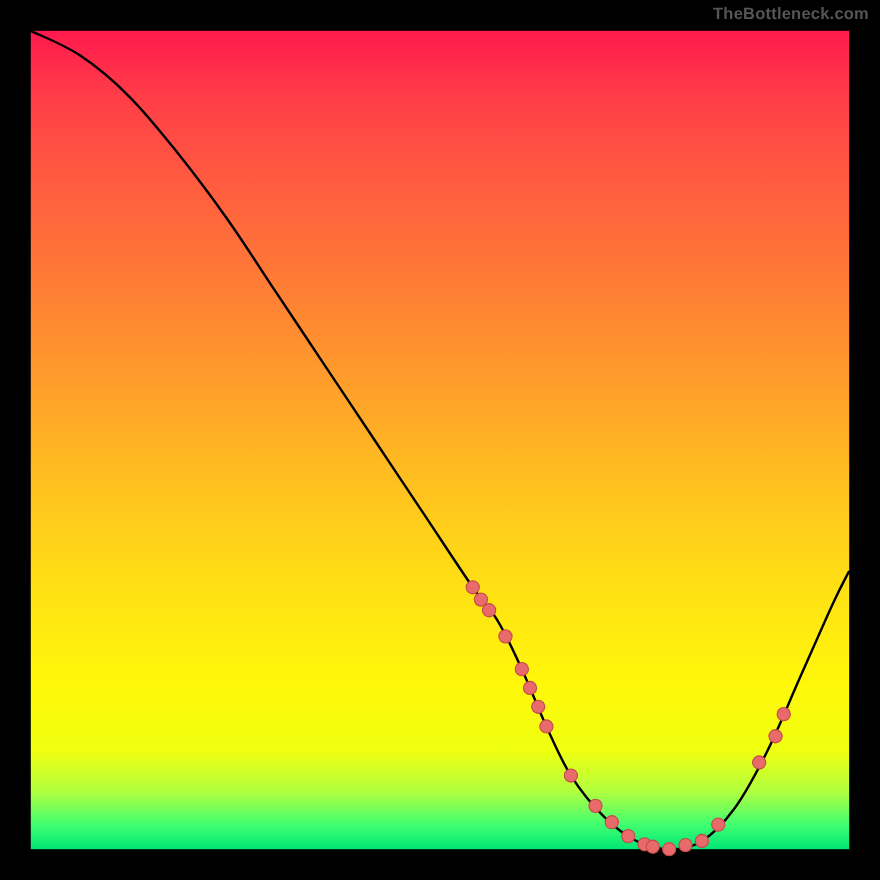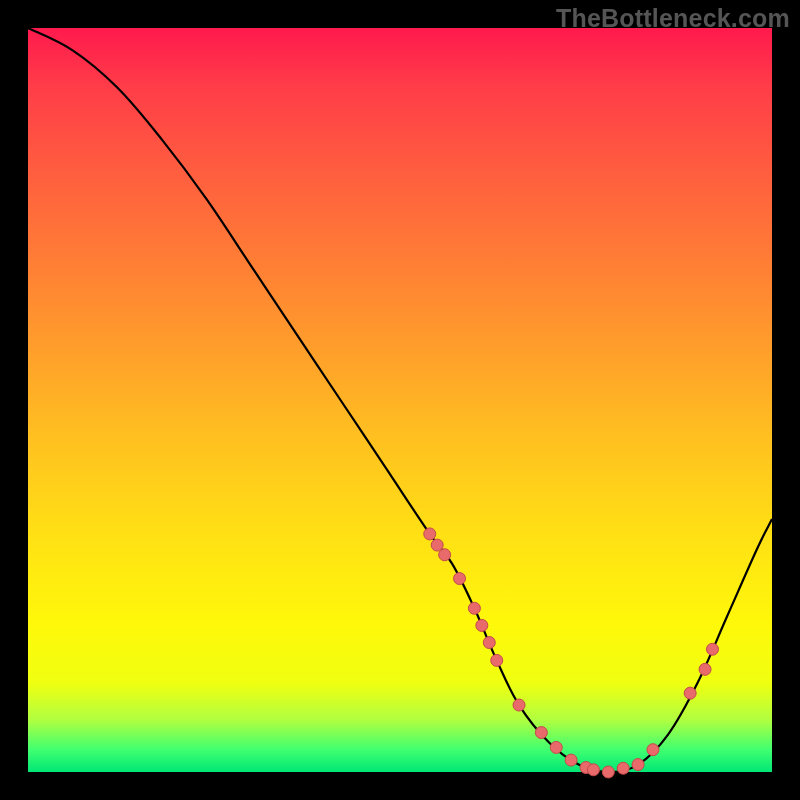--- a/index.html
+++ b/index.html
@@ -14,21 +14,21 @@
   .frame {
     position: relative;
     width: 800px;
     height: 800px;
     background: #000000;
   }
   .watermark {
     position: absolute;
     top: 4px;
     right: 10px;
-    font-size: 25px;
+    font-size: 15px;
     font-weight: bold;
     color: #555555;
     z-index: 10;
     letter-spacing: 0.2px;
   }
   .plot-area {
     position: absolute;
     left: 28px;
     top: 28px;
     width: 744px;

